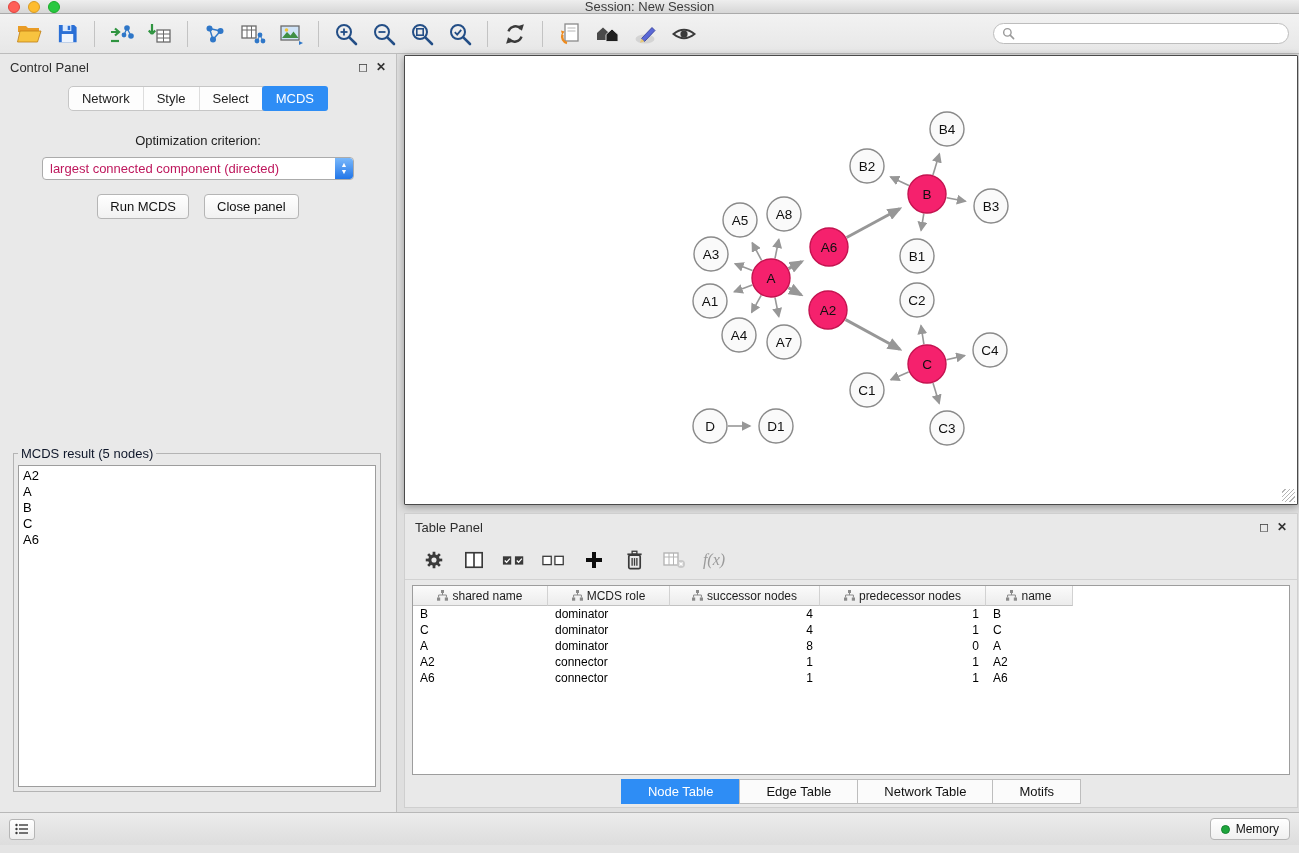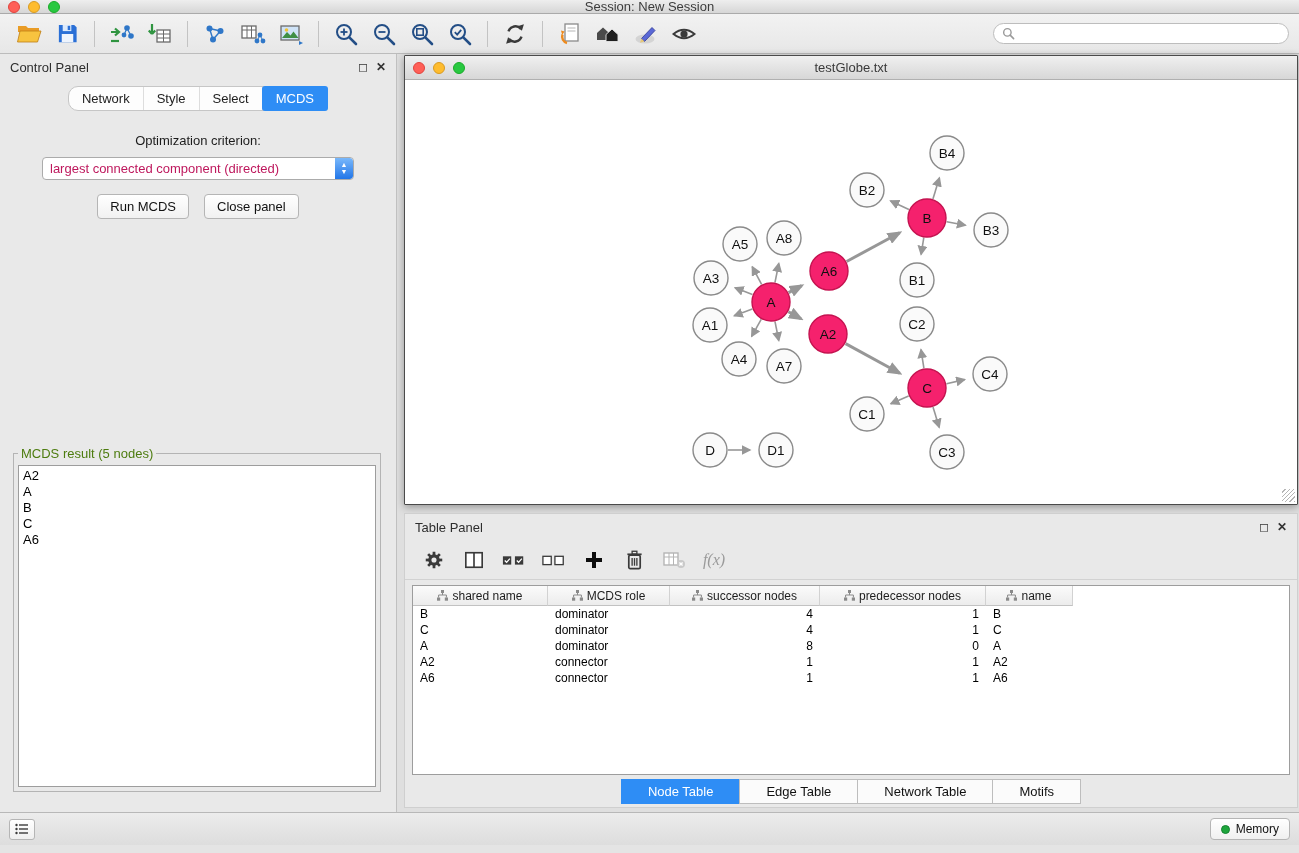--- a/index.html
+++ b/index.html
@@ -33,41 +33,41 @@
   .main { display:flex; height:758px; }
 
   
   .control-panel { width:397px; background:#e9e9e9; border-right:1px solid #c0c0c0;
     position:relative; }
   .panel-header { height:26px; display:flex; align-items:center; padding:0 10px;
     font-size:13px; color:#2e2e2e; }
   .panel-header .ph-btns { margin-left:auto; display:flex; gap:8px; align-items:center; }
   .ph-btn { font-size:12px; color:#333; line-height:1; cursor:default; }
   .cp-tabs { display:flex; justify-content:center; margin-top:6px; }
-  .cp-tabgroup { display:flex; border:1px solid #c6c6c6; background:#fdfdfd; border-radius:10px; }
+  .cp-tabgroup { display:flex; border:1px solid #c6c6c6; background:#fdfdfd; border-radius:5px; }
   .cp-tab { padding:4px 13px; font-size:13px; color:#222; border-right:1px solid #ddd; }
   .cp-tab:last-child { border-right:none; }
   .cp-tab.active { background:#2e8df5; color:#fff; border-radius:3px; margin:-1px; padding:5px 14px; }
   .opt-label { text-align:center; font-size:13px; margin-top:22px; color:#1c1c1c; }
   .dropdown { width:312px; height:23px; margin:9px auto 0 auto; background:#fff;
     border:1px solid #ababab; border-radius:4px; display:flex; align-items:center;
     overflow:hidden; }
   .dropdown .dd-text { flex:1; font-size:13px; padding-left:7px; color:#be185d;
     white-space:nowrap; }
   .dropdown .dd-stepper { width:18px; align-self:stretch;
     background:linear-gradient(#79b8fb,#2276e8); display:flex; flex-direction:column;
     align-items:center; justify-content:center; gap:1px; border-radius:0 3px 3px 0; }
   .dd-stepper span { color:#fff; font-size:7px; line-height:6px; }
   .cp-buttons { display:flex; justify-content:center; gap:15px; margin-top:14px; }
   .mac-btn { background:linear-gradient(#ffffff,#f1f1f1); border:1px solid #b5b5b5;
     border-radius:4px; font-size:13px; padding:4px 12px; color:#111;
     font-family:"Liberation Sans", sans-serif; }
   fieldset.result-box { position:absolute; left:13px; right:15px; top:392px; height:346px;
     border:1px solid #b4b4b4; padding:4px; background:transparent; }
-  fieldset.result-box legend { font-size:13px; padding:0 3px; color:#4d7c0f; }
+  fieldset.result-box legend { font-size:13px; padding:0 3px; color:#0f172a; }
   .result-list { background:#fff; border:1px solid #9d9d9d; width:100%; height:100%;
     overflow:auto; font-size:13px; padding:2px 4px; }
   .result-item { line-height:16px; color:#000; }
 
   
   .right-col { flex:1; padding:1px 1px 0 7px; display:flex; flex-direction:column;
     background:#dfdfdf; }
 
   
   .net-window { height:450px; border:1px solid #4a4a4a; border-radius:1px;
@@ -316,28 +316,20 @@
           <div class="result-item">B</div>
           <div class="result-item">C</div>
           <div class="result-item">A6</div>
         </div>
     </fieldset>
   </div>
 
   <div class="right-col">
 
     <div class="net-window">
-      <div class="nw-titlebar">
-        <div class="lights">
-          <span class="light red"></span>
-          <span class="light yellow"></span>
-          <span class="light green"></span>
-        </div>
-        <div class="title">testGlobe.txt</div>
-      </div>
       <div class="nw-content">
         <div class="resize-grip"></div>
       <svg width="891" height="423">
             <defs>
               <marker id="arr" markerUnits="userSpaceOnUse" markerWidth="10" markerHeight="10" viewBox="0 0 10 10" refX="8.5" refY="5" orient="auto">
                 <path d="M0 0 L10 5 L0 10 z" fill="#979797"></path>
               </marker>
               <marker id="arrB" markerUnits="userSpaceOnUse" markerWidth="15" markerHeight="12" viewBox="0 0 15 12" refX="12" refY="6" orient="auto">
                 <path d="M0 0 L15 6 L0 12 z" fill="#979797"></path>
               </marker>

